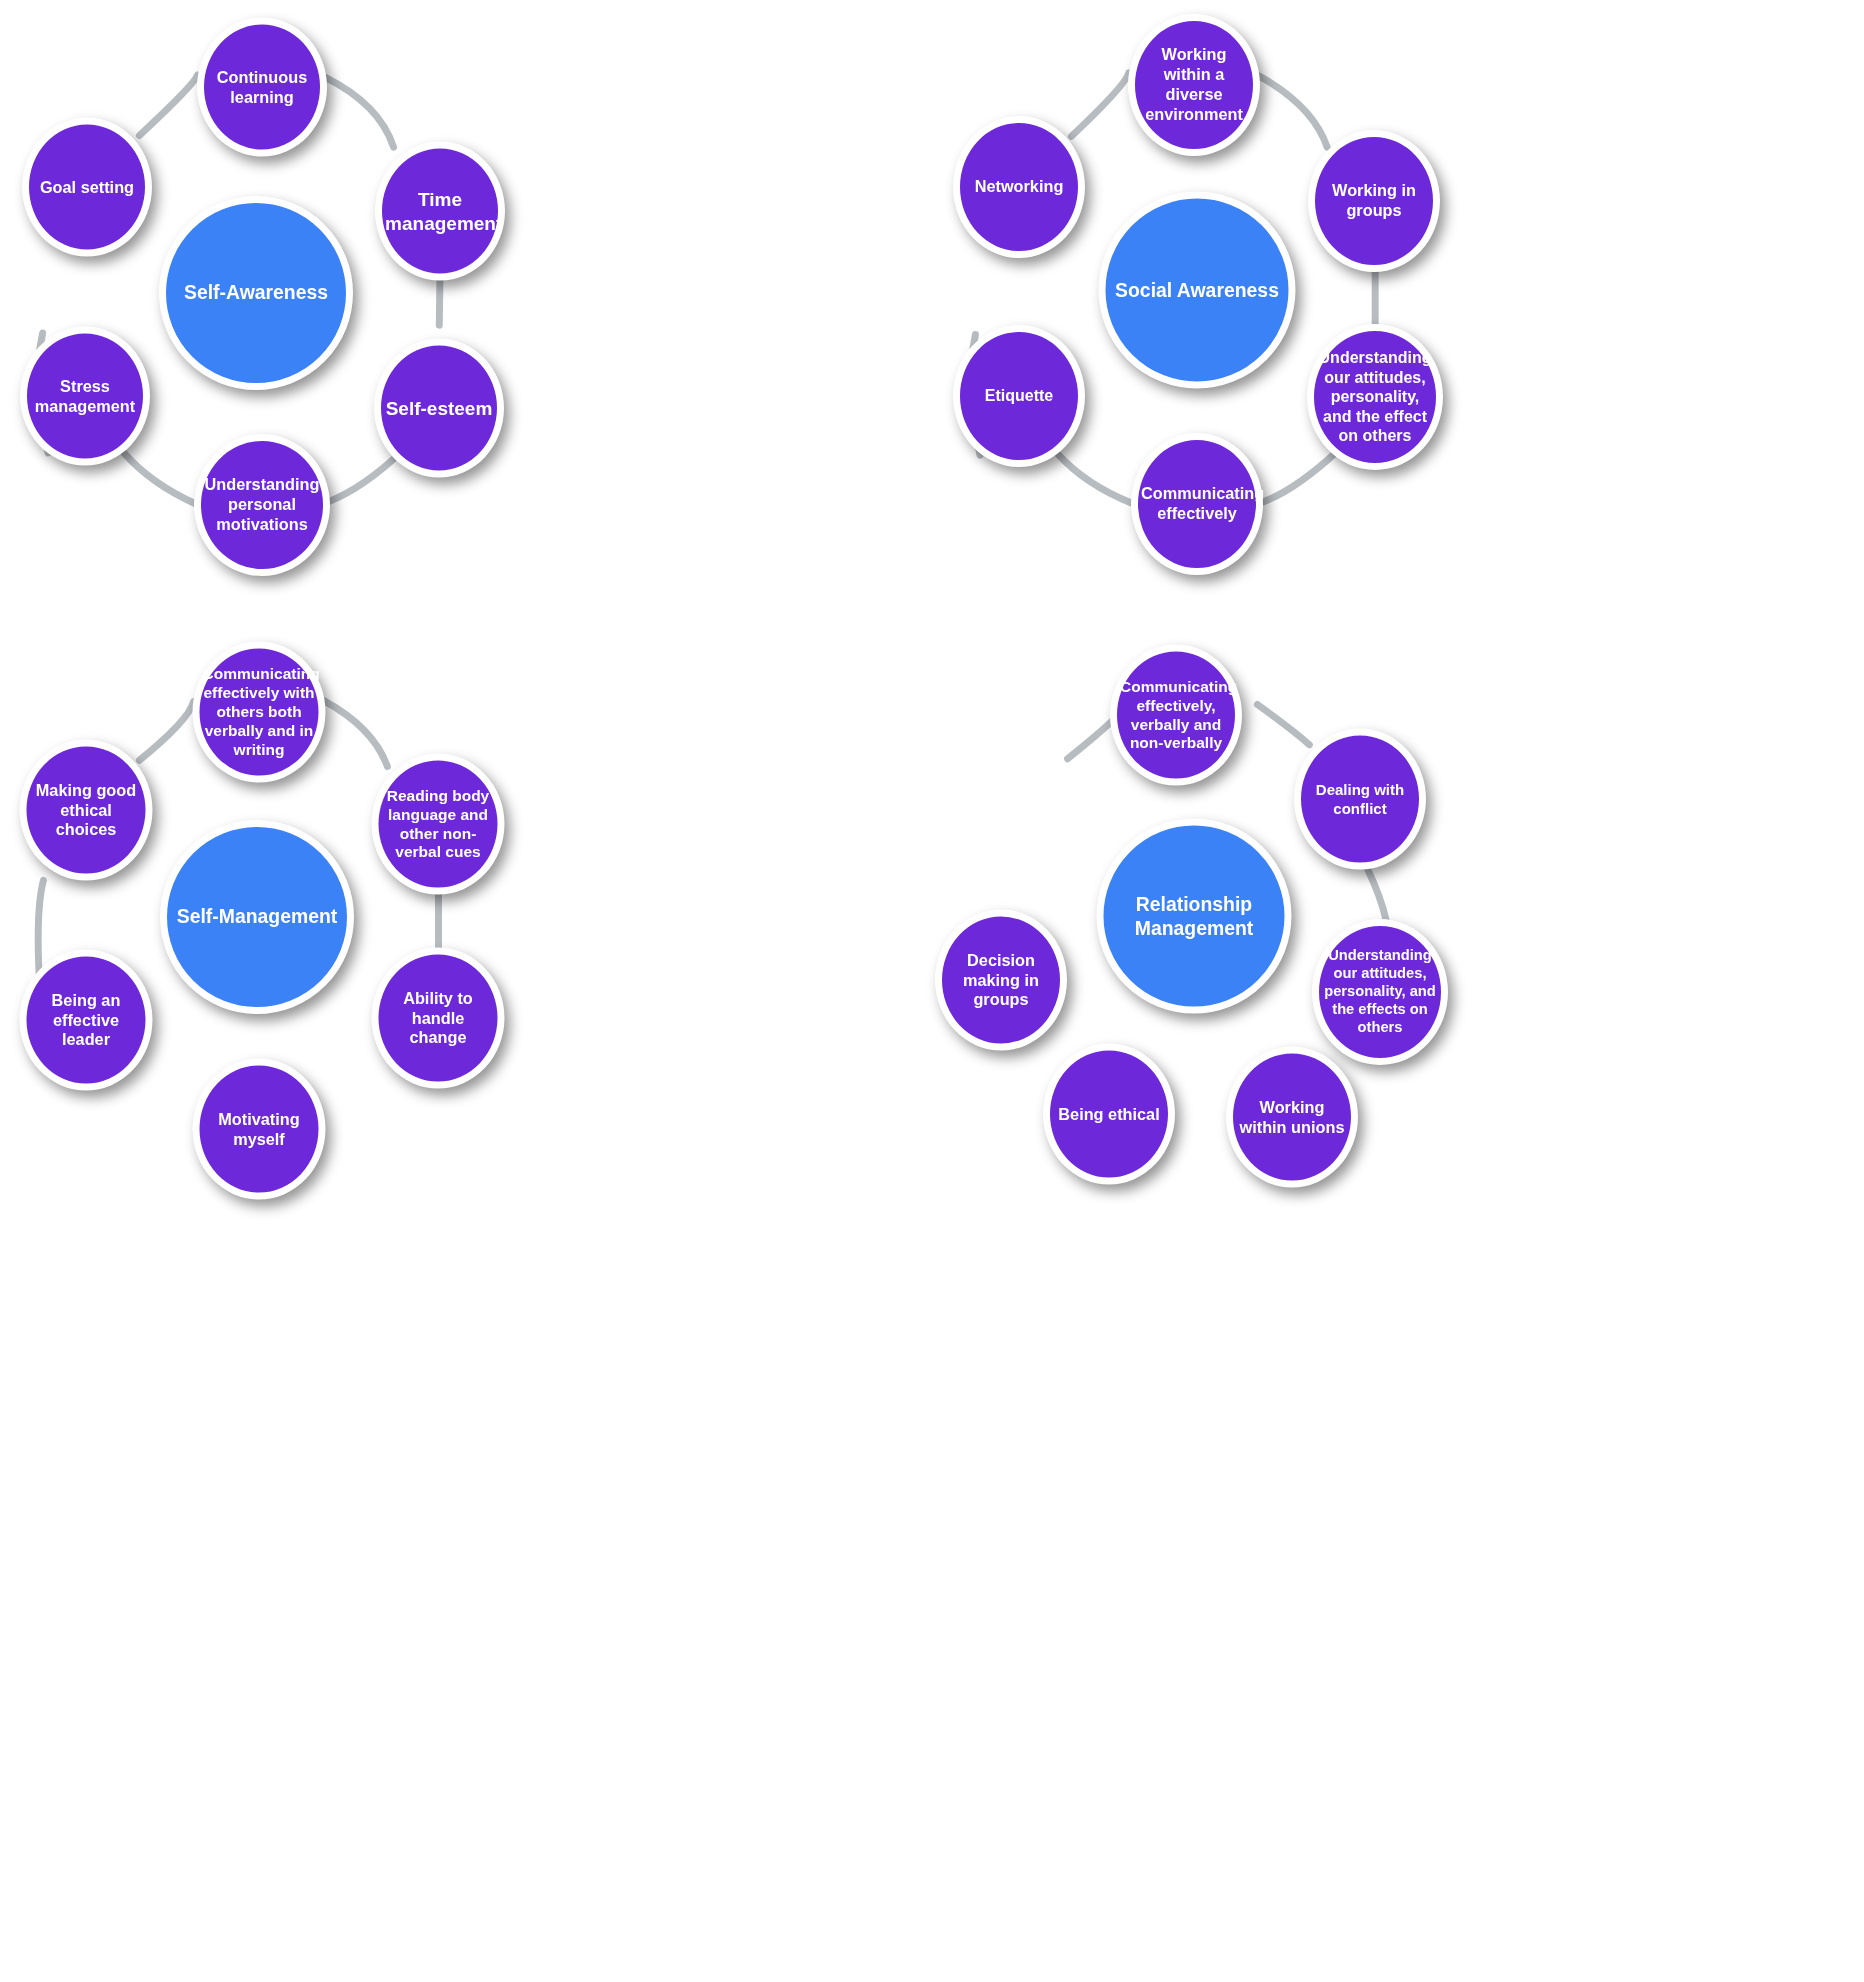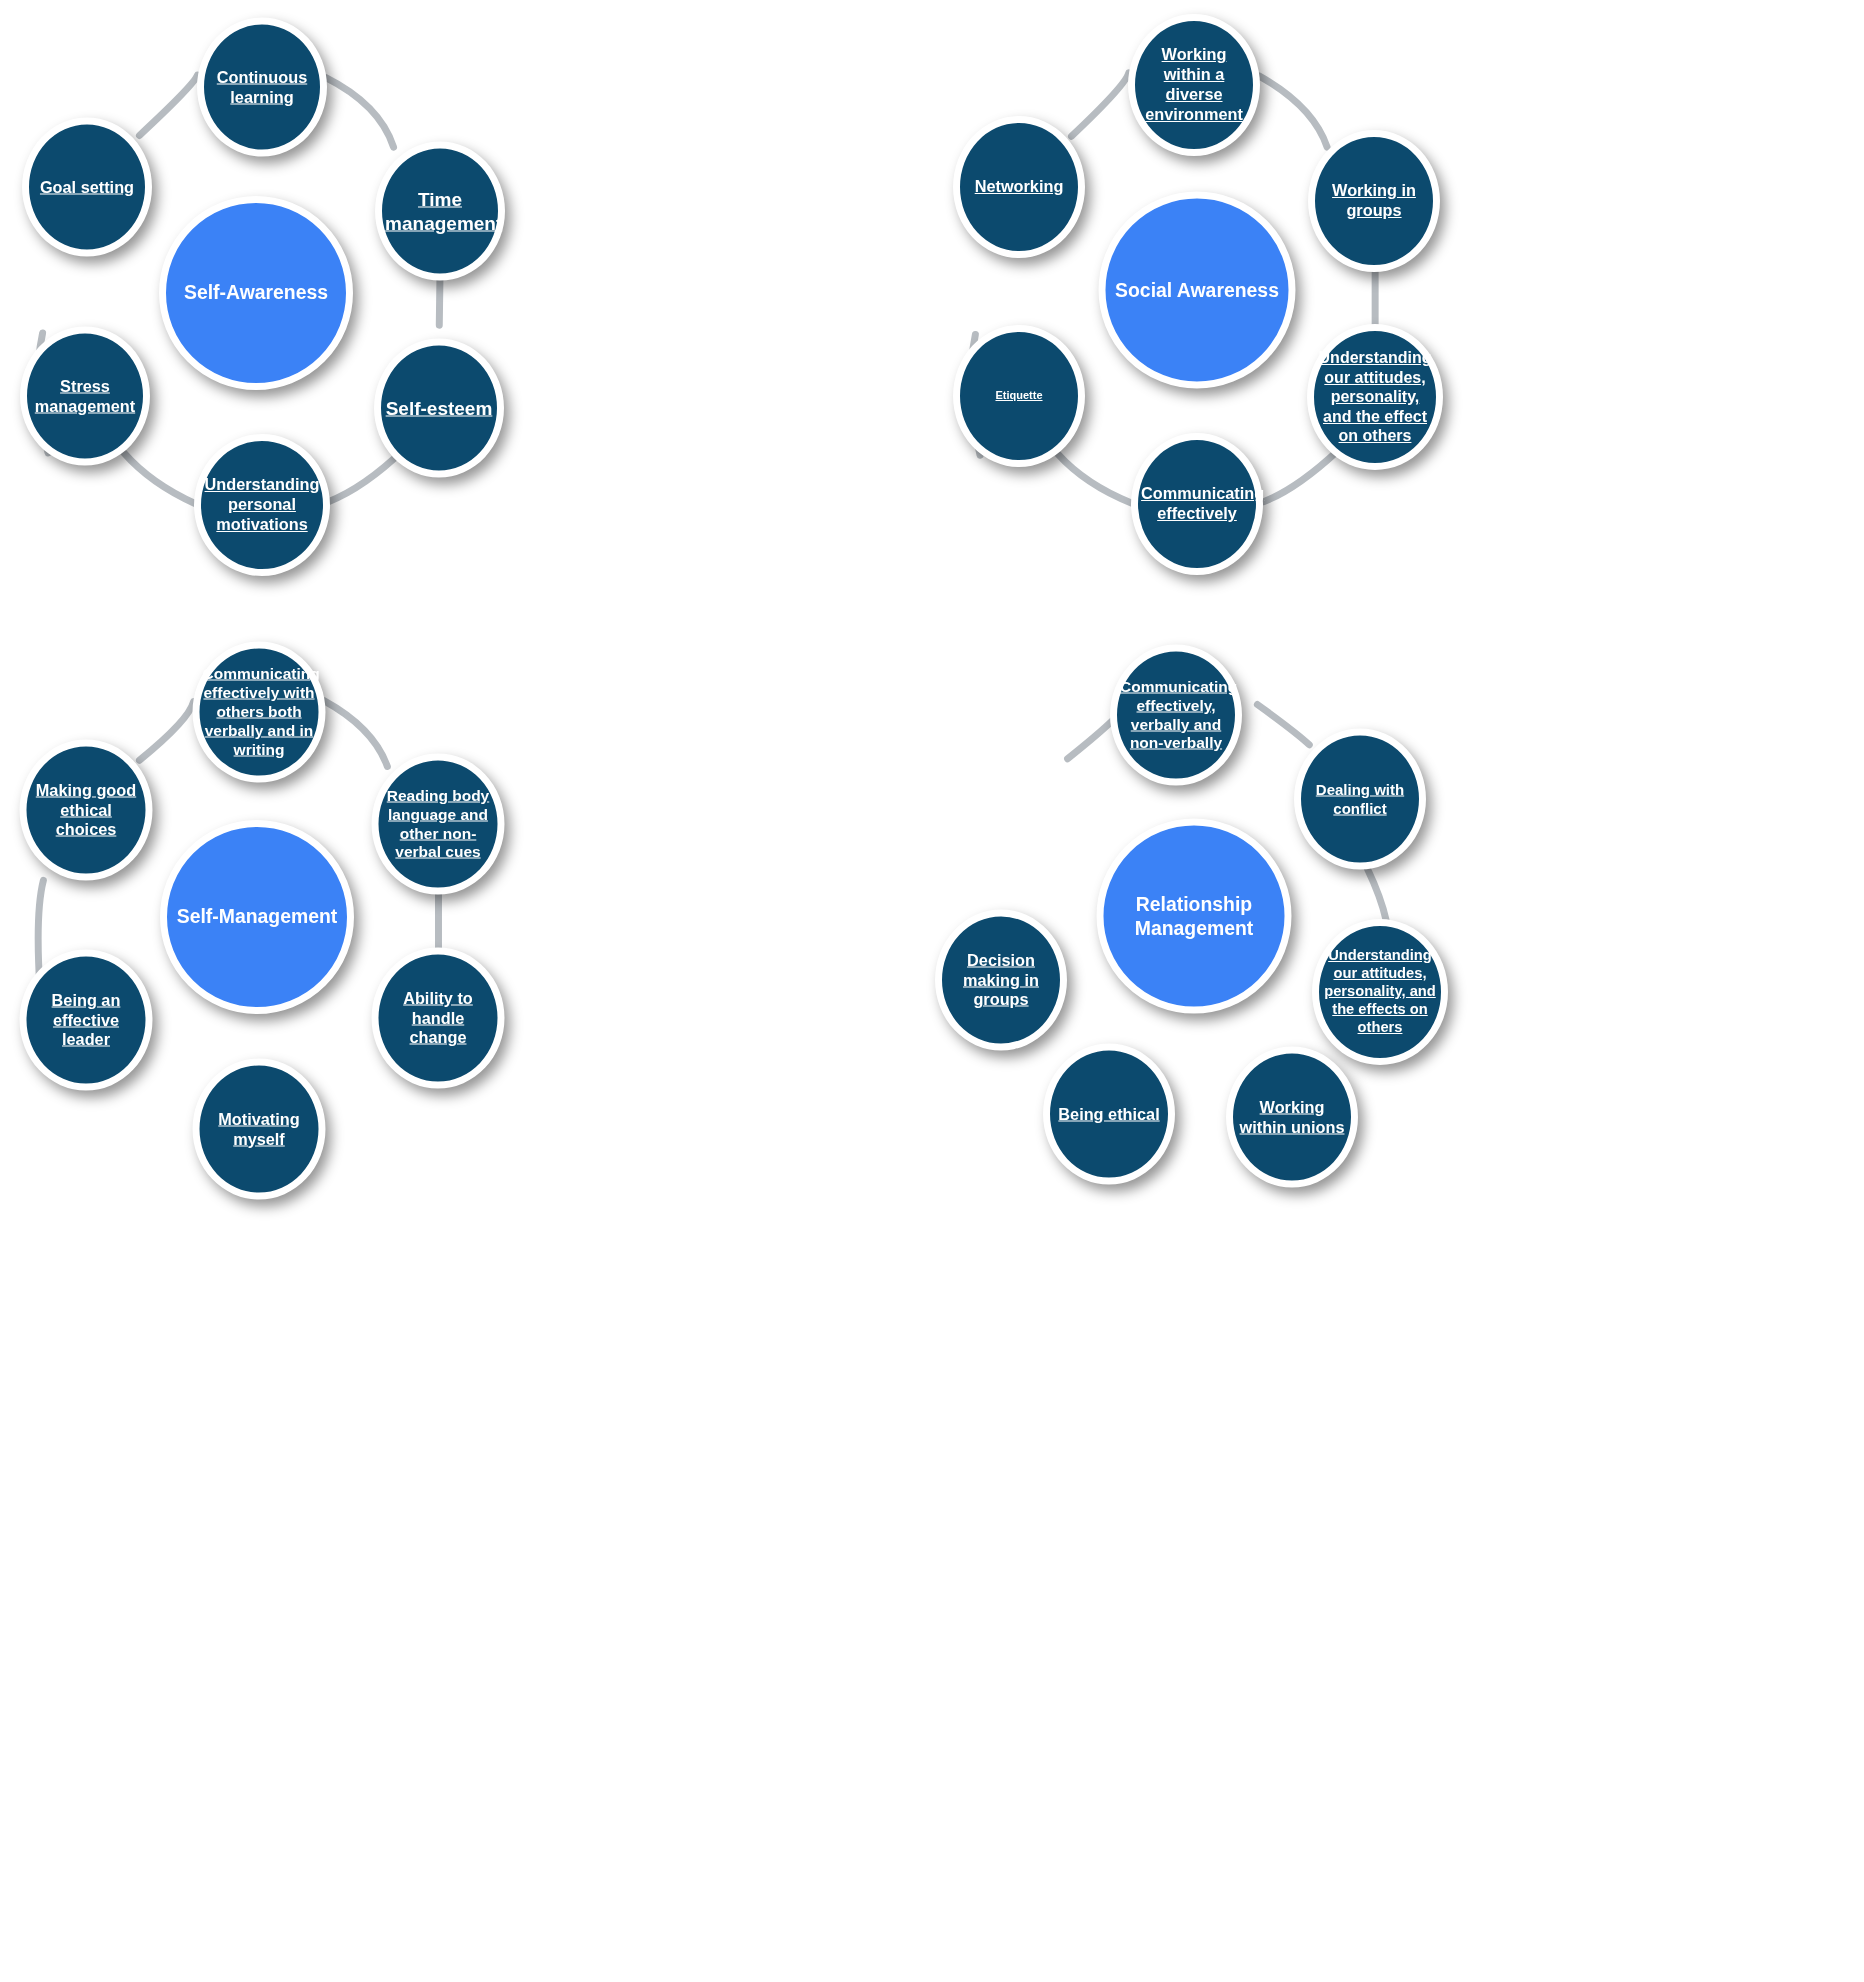--- a/index.html
+++ b/index.html
@@ -35,21 +35,21 @@
     border-radius: 50%;
     color: #ffffff;
     font-weight: bold;
     line-height: 1.22;
     border: 7px solid #ffffff;
     box-shadow: 5.4px 7px 12.4px rgba(0,0,0,0.42);
     transform: translate(-50%, -50%);
     padding: 3.1px;
     user-select: none;
   }
-  .node.blue { background: #0c4a6e; text-decoration: underline; }
+  .node.blue { background: #6d28d9; }
   .node.orange { background: #3b82f6; }
   .node span { display: block; width: 100%; }
 </style>
 </head>
 <body>
 
 <div id="canvas">
 
   <div class="quadrant" style="left:0px; top:0px;">
     <svg class="svg-links" viewBox="0 0 1203 1280" preserveAspectRatio="none">
@@ -130,21 +130,21 @@
       </div>
       <div class="node blue" style="left: 1374px; top: 201px; width: 132px; height: 142px; font-size: 16.3px;">
         <span>Working in groups</span>
       </div>
       <div class="node blue" style="left: 1375px; top: 397px; width: 136px; height: 146px; font-size: 16px;">
         <span>Understanding our attitudes, personality, and the effect on others</span>
       </div>
       <div class="node blue" style="left: 1197px; top: 504px; width: 132px; height: 142px; font-size: 16.3px;">
         <span>Communicating effectively</span>
       </div>
-      <div class="node blue" style="left: 1019px; top: 396px; width: 132px; height: 142px; font-size: 11px;">
+      <div class="node blue" style="left: 1019px; top: 396px; width: 132px; height: 142px; font-size: 16px;">
         <span>Etiquette</span>
       </div>
       <div class="node blue" style="left: 1019px; top: 187px; width: 132px; height: 142px; font-size: 16.3px;">
         <span>Networking</span>
       </div>
       <div class="node orange" style="left: 1197px; top: 290px; width: 197px; height: 197px; font-size: 19.4px;">
         <span>Social Awareness</span>
       </div>
       <div class="node blue" style="left: 259px; top: 712px; width: 133px; height: 141px; font-size: 15.5px;">
         <span>Communicating effectively with others both verbally and in writing</span>

